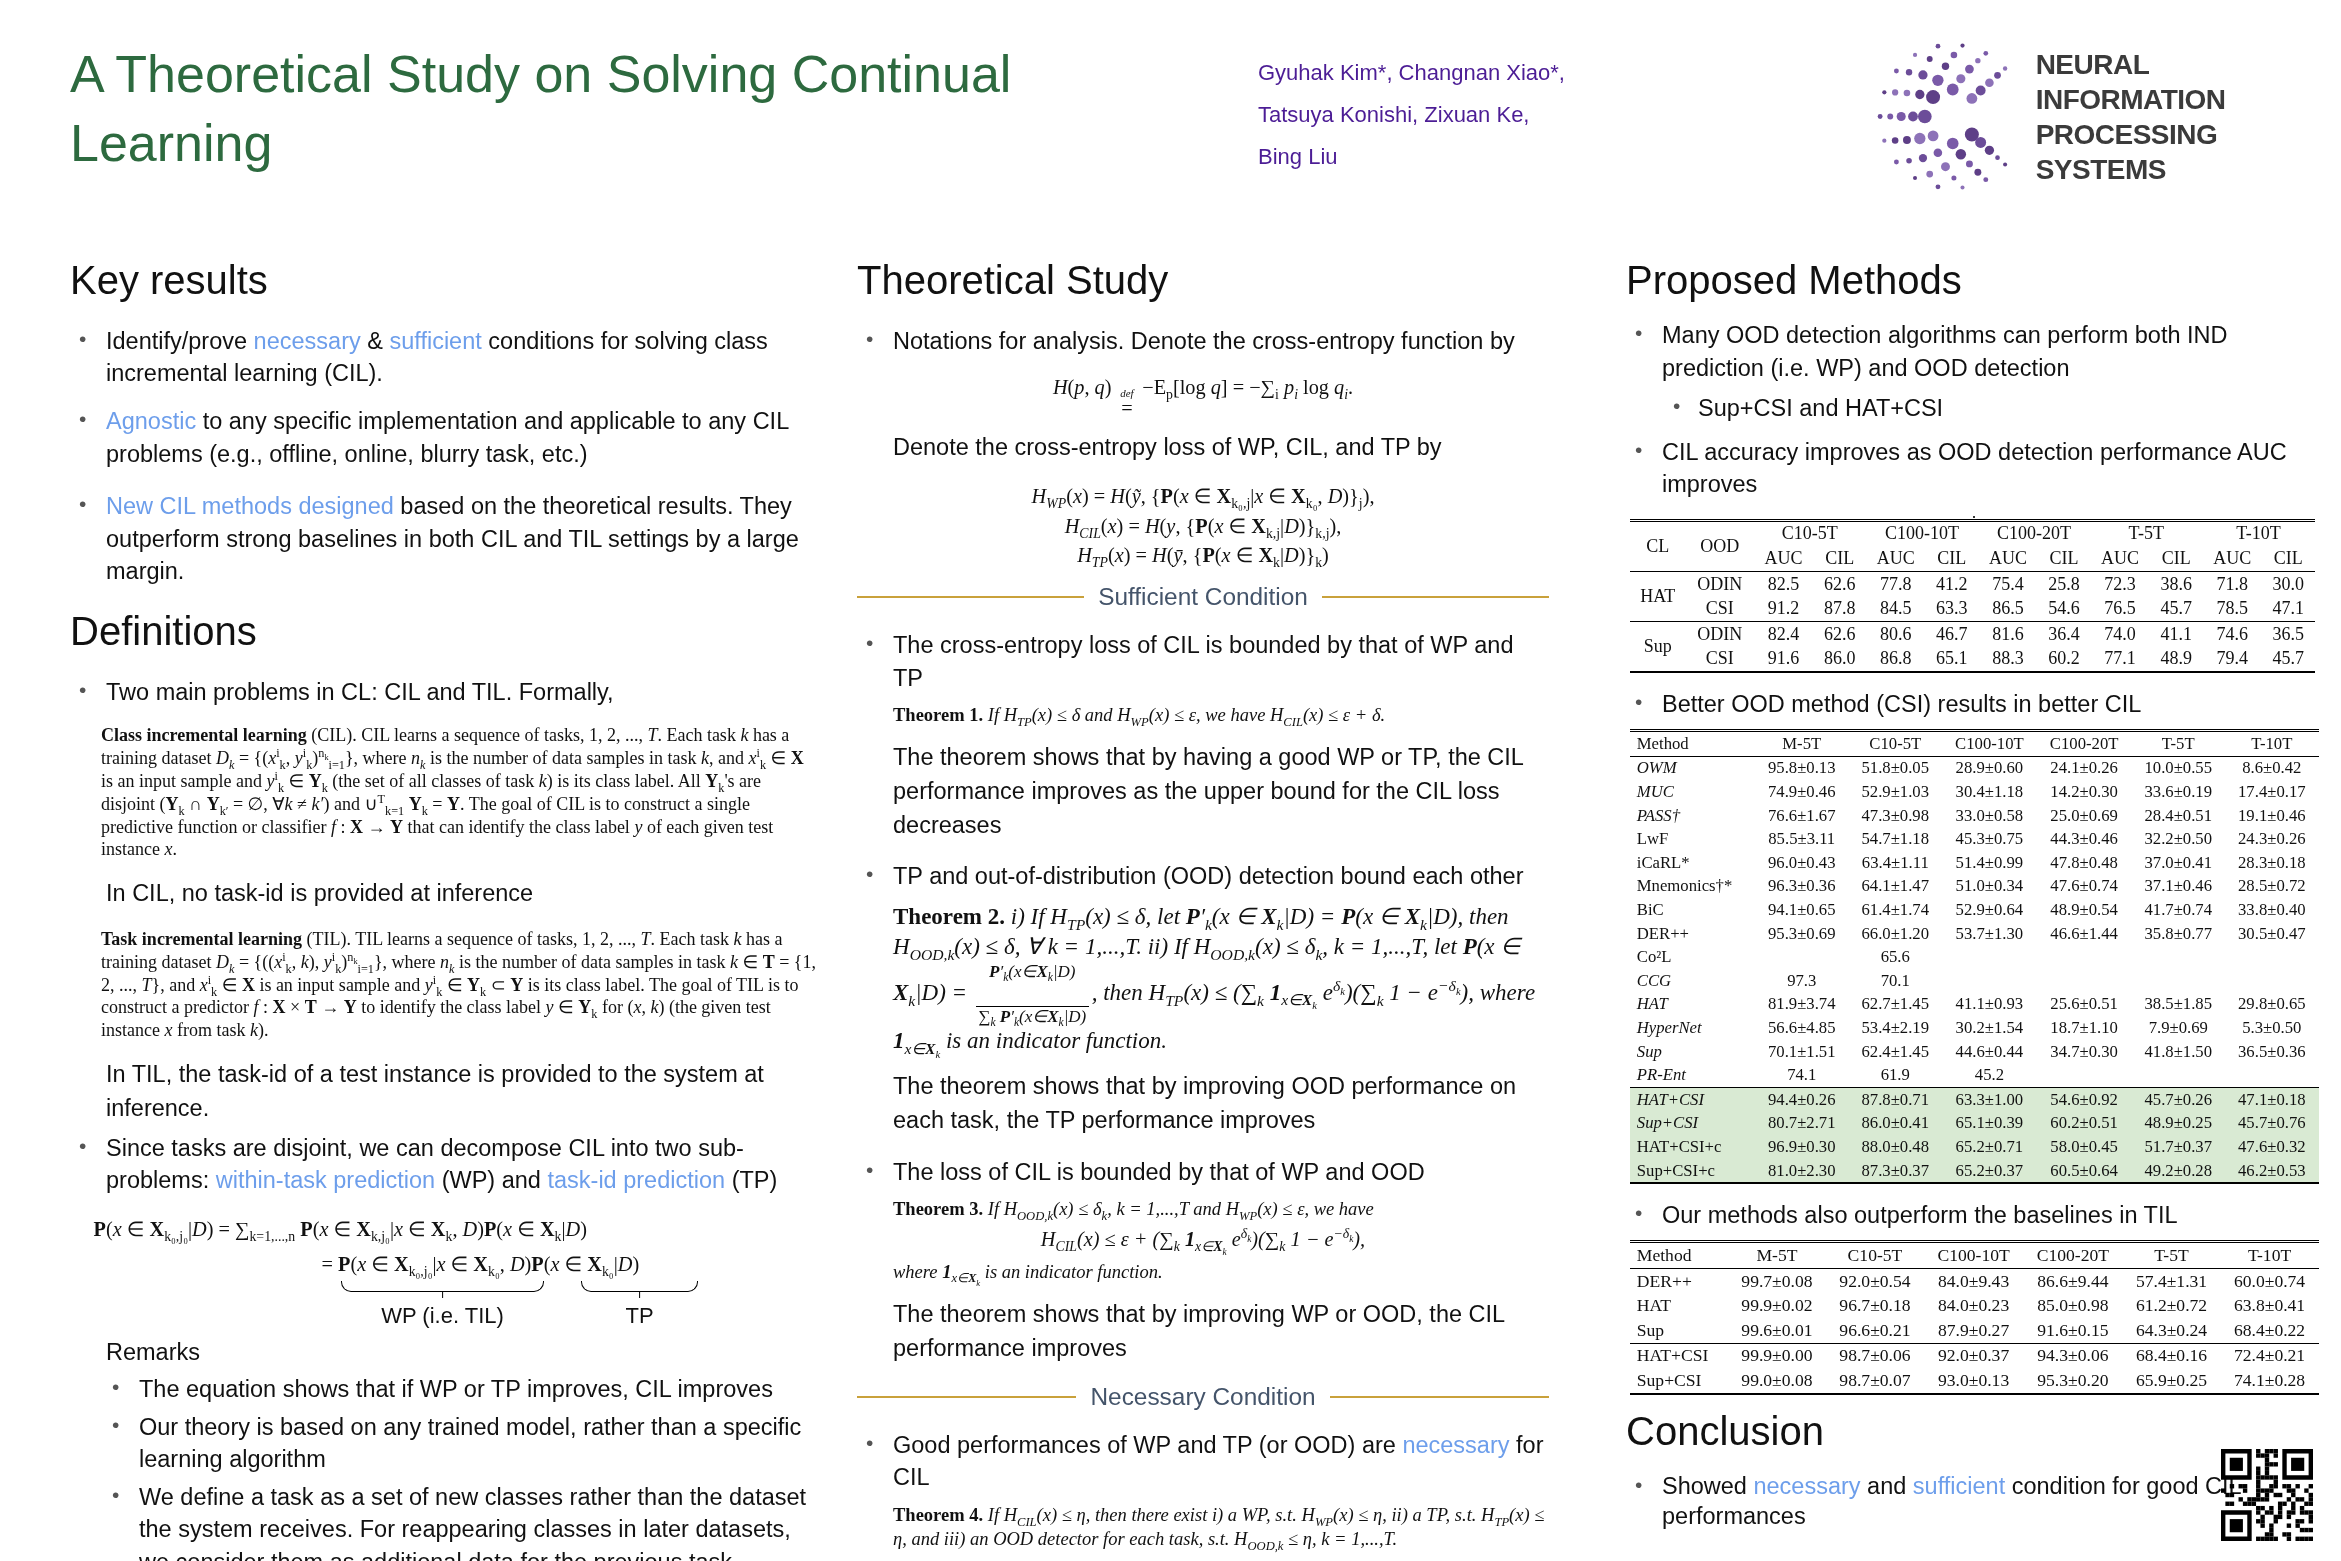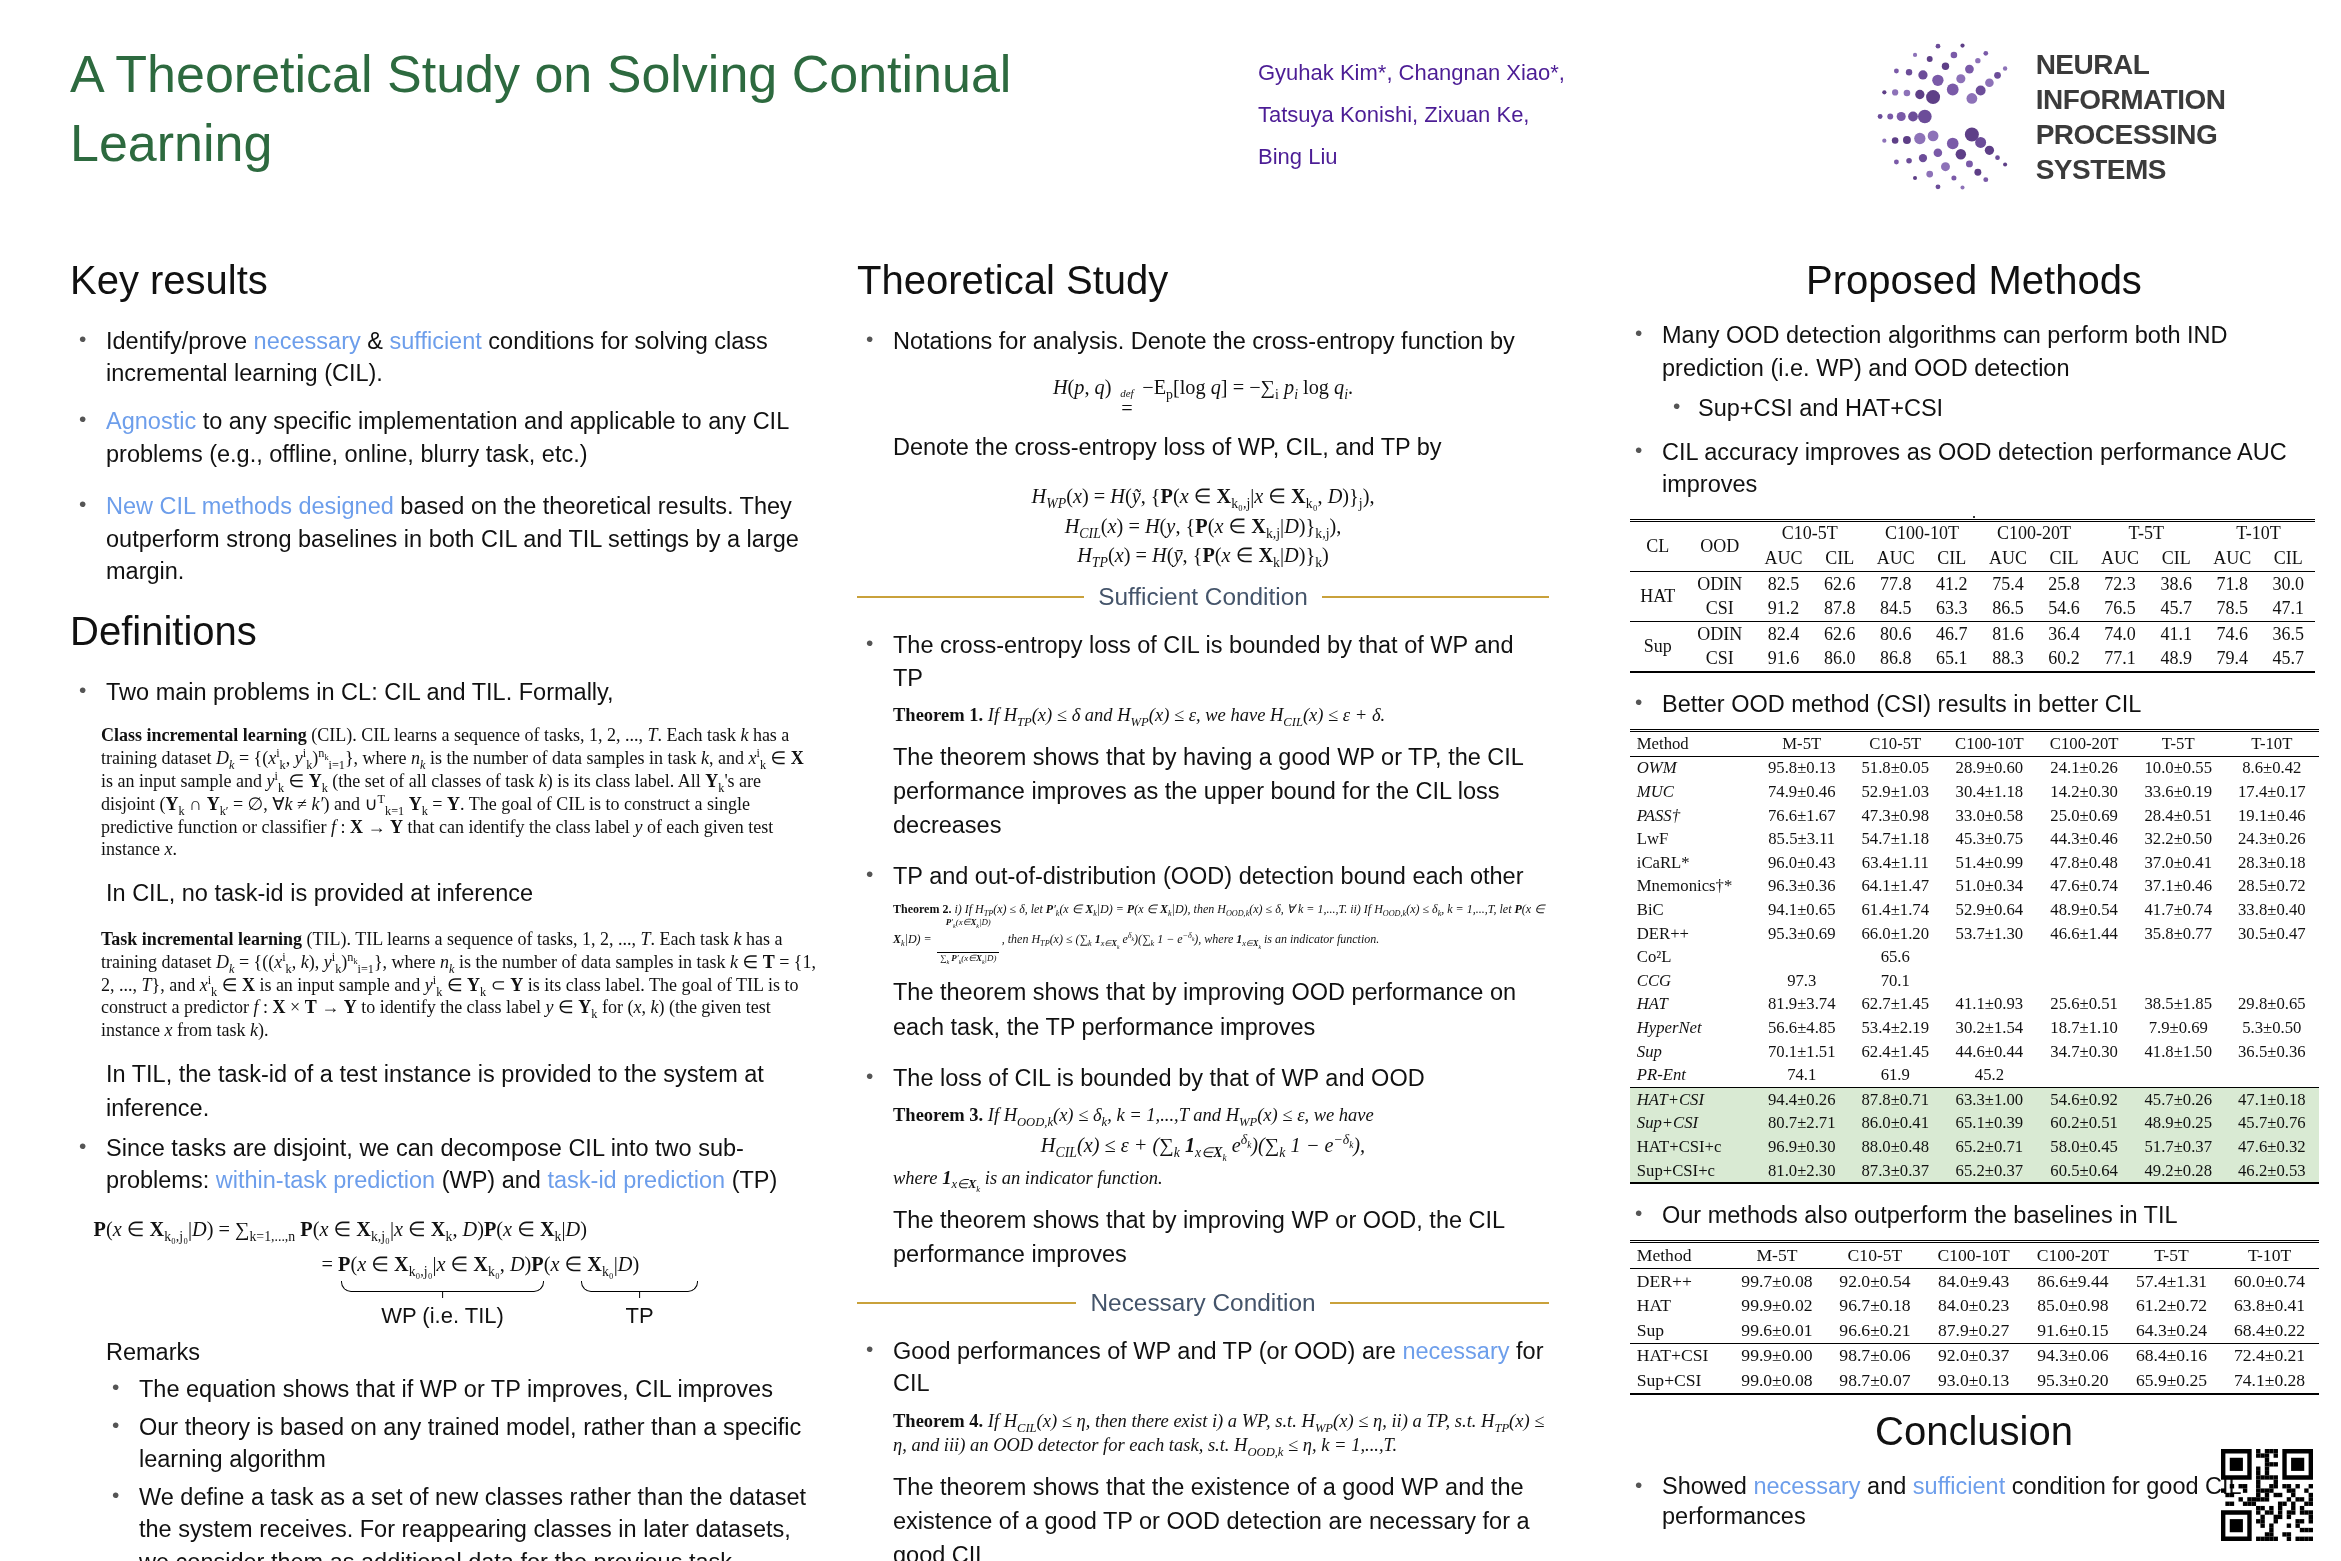--- a/index.html
+++ b/index.html
@@ -13,21 +13,21 @@
   .logo{position:absolute;left:1870px;top:33px;display:flex;align-items:center;gap:5.4px;}
   .logo svg{width:167px;height:167px;}
   .logo-text{font-size:28px;font-weight:bold;color:#3b3b3b;line-height:1.25;letter-spacing:-0.5px;}
 
   .col{position:absolute;top:258px;}
   .c1{left:70px;width:752px;}
   .c2{left:857px;width:692px;}
   .c3{left:1626px;width:696px;}
 
   h2.sec{font-size:40px;font-weight:400;margin:0 0 22px 0;color:#111;}
-  .c3 h2.sec{margin-bottom:16.3px;text-align:center;}
+  .c3 h2.sec{margin-bottom:16.3px;}
 
   .bullet{position:relative;padding-left:36px;font-size:23.5px;line-height:1.38;margin:0 0 15.4px 0;}
   .bullet::before{content:'•';position:absolute;left:9px;top:0px;color:#555;font-size:21px;}
   .sub{padding-left:72px;margin-top:-7.2px;margin-bottom:11px;}
   .sub::before{left:47px;}
   .tight{margin-bottom:9px;}
   .note{padding-left:36px;font-size:23.5px;line-height:1.45;margin:0 0 18px 0;}
   .gap-top{margin-top:5.4px;}
 
   .serifblock{margin:1.8px 0 14.5px 31px;font-family:"Liberation Serif", serif;font-size:18px;
@@ -209,21 +209,21 @@
     <span class="ln"></span>
     <span>Sufficient Condition</span>
     <span class="ln"></span>
   </div>
 
   <div class="bullet tight">The cross-entropy loss of CIL is bounded by that of WP and TP</div>
   <p class="thm"><b>Theorem 1.</b> <i>If H<sub>TP</sub>(x) ≤ δ and H<sub>WP</sub>(x) ≤ ε, we have H<sub>CIL</sub>(x) ≤ ε + δ.</i></p>
   <div class="note gap-top">The theorem shows that by having a good WP or TP, the CIL performance improves as the upper bound for the CIL loss decreases</div>
 
   <div class="bullet tight">TP and out-of-distribution (OOD) detection bound each other</div>
-  <p class="thm" style="font-size:12px"><b>Theorem 2.</b> <i>i) If H<sub>TP</sub>(x) ≤ δ, let <b>P</b>′<sub>k</sub>(x ∈ <b>X</b><sub>k</sub>|D) = <b>P</b>(x ∈ <b>X</b><sub>k</sub>|D), then H<sub>OOD,k</sub>(x) ≤ δ, ∀ k = 1,...,T.  ii) If H<sub>OOD,k</sub>(x) ≤ δ<sub>k</sub>, k = 1,...,T, let <b>P</b>(x ∈ <b>X</b><sub>k</sub>|D) = <span class="frac">
+  <p class="thm" style="font-size:23px"><b>Theorem 2.</b> <i>i) If H<sub>TP</sub>(x) ≤ δ, let <b>P</b>′<sub>k</sub>(x ∈ <b>X</b><sub>k</sub>|D) = <b>P</b>(x ∈ <b>X</b><sub>k</sub>|D), then H<sub>OOD,k</sub>(x) ≤ δ, ∀ k = 1,...,T.  ii) If H<sub>OOD,k</sub>(x) ≤ δ<sub>k</sub>, k = 1,...,T, let <b>P</b>(x ∈ <b>X</b><sub>k</sub>|D) = <span class="frac">
           <span><b>P</b>′<sub>k</sub>(x∈<b>X</b><sub>k</sub>|D)</span>
           <span class="den">∑<sub>k</sub> <b>P</b>′<sub>k</sub>(x∈<b>X</b><sub>k</sub>|D)</span>
         </span>, then H<sub>TP</sub>(x) ≤ (∑<sub>k</sub> <b>1</b><sub>x∈<b>X</b><sub>k</sub></sub> e<sup>δ<sub>k</sub></sup>)(∑<sub>k</sub> 1 − e<sup>−δ<sub>k</sub></sup>), where <b>1</b><sub>x∈<b>X</b><sub>k</sub></sub> is an indicator function.</i></p>
   <div class="note gap-top">The theorem shows that by improving OOD performance on each task, the TP performance improves</div>
 
   <div class="bullet tight">The loss of CIL is bounded by that of WP and OOD</div>
   <p class="thm" style="margin-bottom:3.6px"><b>Theorem 3.</b> <i>If H<sub>OOD,k</sub>(x) ≤ δ<sub>k</sub>, k = 1,...,T and H<sub>WP</sub>(x) ≤ ε, we have</i></p>
   <div class="eq" style="margin:3.6px 0 5.4px"><i>H<sub>CIL</sub>(x) ≤ ε + (∑<sub>k</sub> <b>1</b><sub>x∈<b>X</b><sub>k</sub></sub> e<sup>δ<sub>k</sub></sup>)(∑<sub>k</sub> 1 − e<sup>−δ<sub>k</sub></sup>),</i></div>
   <p class="thm"><i>where <b>1</b><sub>x∈<b>X</b><sub>k</sub></sub> is an indicator function.</i></p>
   <div class="note gap-top">The theorem shows that by improving WP or OOD, the CIL performance improves</div>

